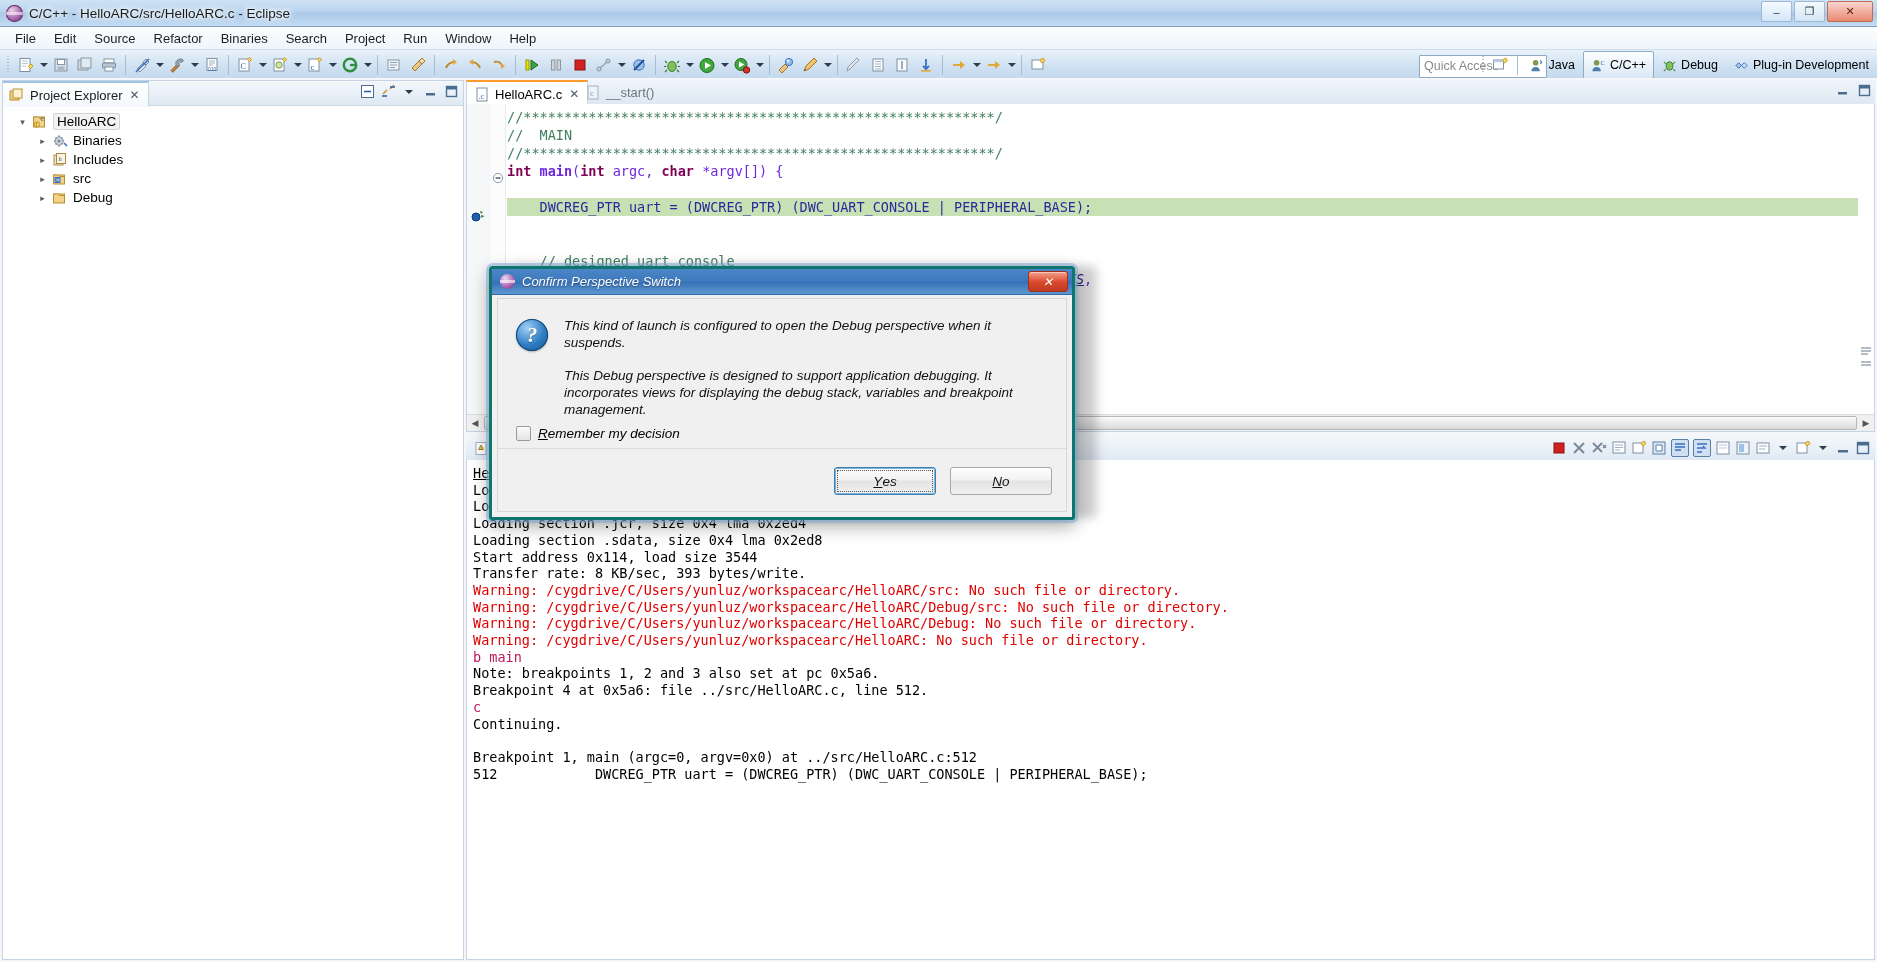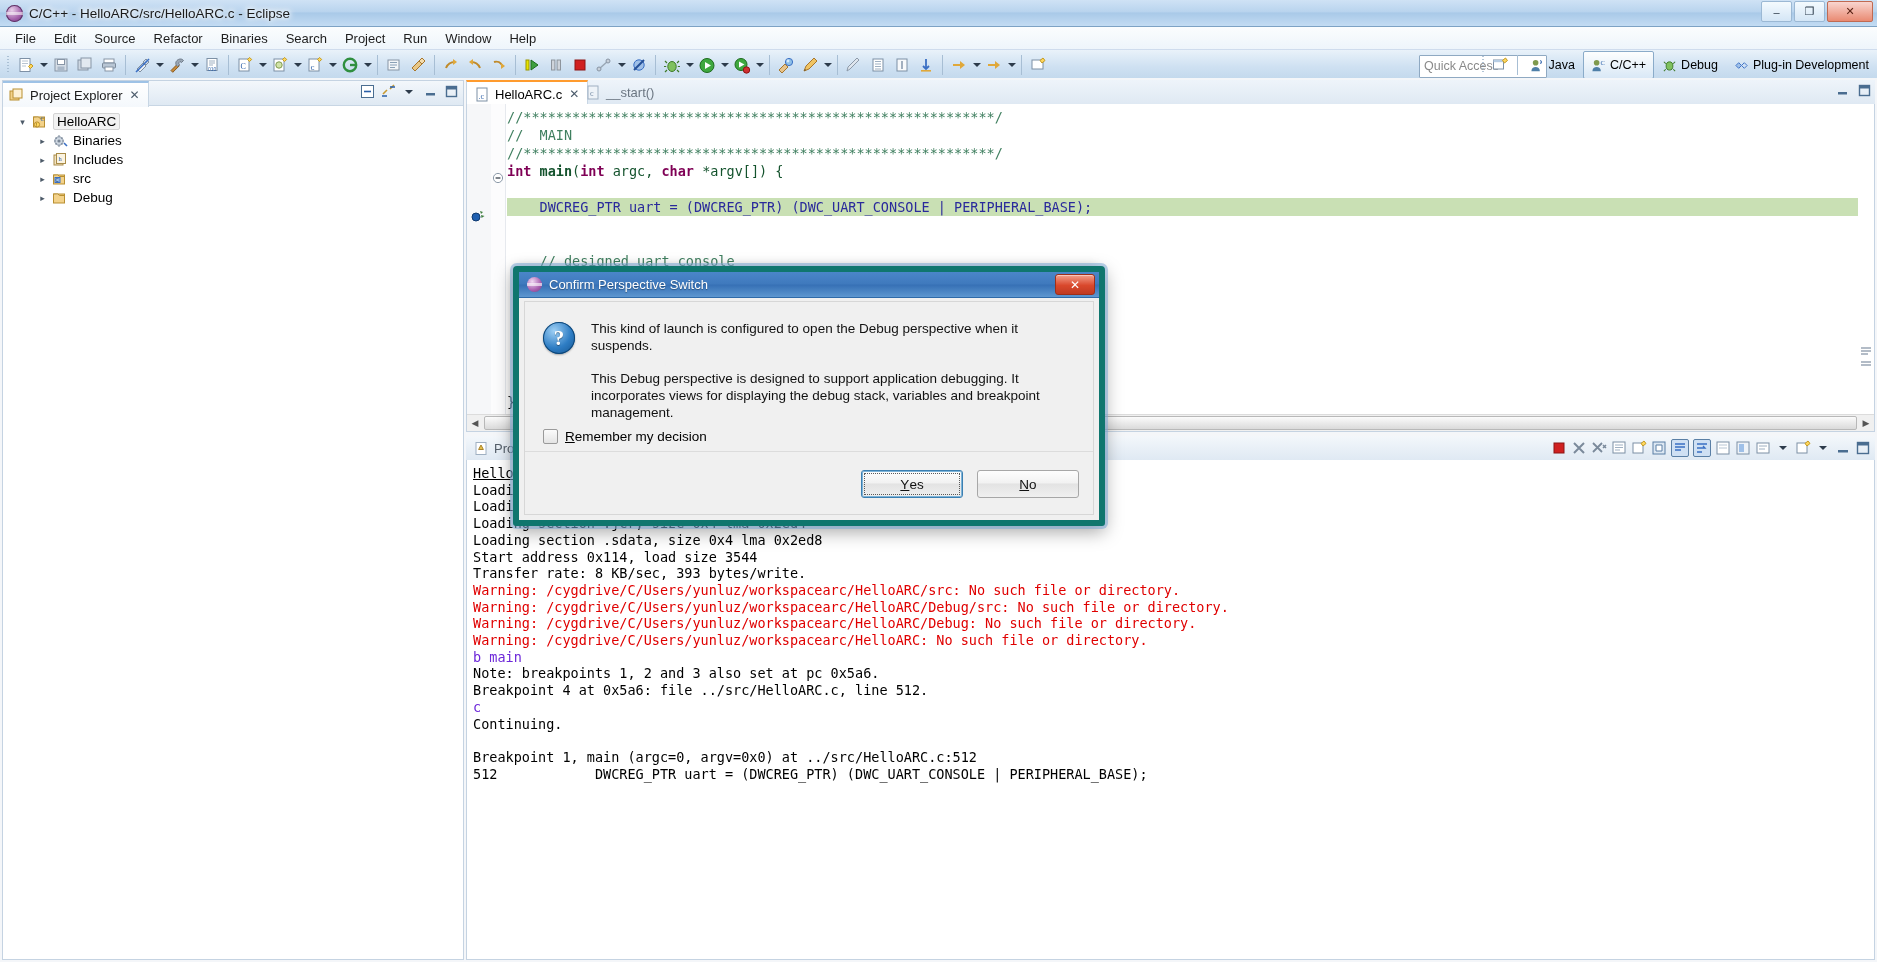--- a/index.html
+++ b/index.html
@@ -190,21 +190,21 @@
   .code {
     position:absolute; left:40px; right:16px; top:0; bottom:16px;
     font-family:"DejaVu Sans Mono", monospace;
     font-size:13.5px; line-height:18px;
     padding-top:4px; white-space:pre; overflow:hidden;
   }
   .code .cmt { color:#3f7f5f; }
   .code .kw { color:#7f0055; font-weight:bold; }
   .code .mac { color:#2a2a9b; }
   .code .macit { color:#2a2a9b; font-style:italic; text-decoration:underline;}
-  .code .pln { color:#14532d; }
+  .code .pln { color:#6d28d9; }
   .hl-line { background:#c9e0b4; display:block; }
   .squig { border-bottom: 2px dotted #e0a000; }
   .hscroll-e {
     position:absolute; left:0; right:0; bottom:0; height:16px;
     background:#f0f0f0; border-top:1px solid #dcdcdc;
     display:flex; align-items:center; justify-content:space-between;
   }
   .sc-arrow{width:16px;height:15px;display:flex;align-items:center;justify-content:center;font-size:9px;color:#555;}
   .sc-thumb{height:12px;background:linear-gradient(to bottom,#fbfbfb,#dadada);border:1px solid #b8b8b8;border-radius:2px;}
   .ed-right-marks{position:absolute;right:1px;top:240px;width:14px;}
@@ -228,34 +228,35 @@
     position:absolute; left:0;right:0;top:24px;bottom:0;
     background:#fff;border:1px solid #c5d3e2;border-top:none;
     overflow:hidden;
   }
   .console-text{
     font-family:"DejaVu Sans Mono", monospace;
     font-size:13.5px; line-height:16.7px;
     padding:5px 0 0 6px; white-space:pre;
   }
   .c-warn{color:#e00000;}
-  .c-cmd{color:#6d28d9;}
+  .c-cmd{color:#be185d;}
   .c-link{text-decoration:underline;}
   
   .dlg-shadow{
     position:absolute; left:513px; top:266px; width:584px; height:252px;
     background:rgba(0,0,0,.18); filter: blur(5px); border-radius:5px;
   }
   .dialog{
-    position:absolute; left:513px; top:266px; width:580px; height:248px;
+    position:absolute; left:489px; top:266px; width:580px; height:248px;
     background:#f0f0f0;
-    border:6px solid #0f766e;
+    border:3px solid #0f766e;
     border-radius:4px 4px 3px 3px;
     box-shadow: 0 0 0 3px rgba(126,170,214,.55), 0 6px 18px rgba(0,0,0,.35);
     overflow:hidden;
+    font-style:italic;
   }
   .dlg-title{
     height:25px;
     background: linear-gradient(to bottom,#4a86c8 0%, #3f79bd 48%, #3670b5 52%, #5e97d0 100%);
     display:flex; align-items:center; padding-left:8px; gap:7px;
     position:relative;
     border-bottom:1px solid #2f6aa8;
   }
   .dlg-title-ico{
     width:15px;height:15px;border-radius:50%;flex:none;

